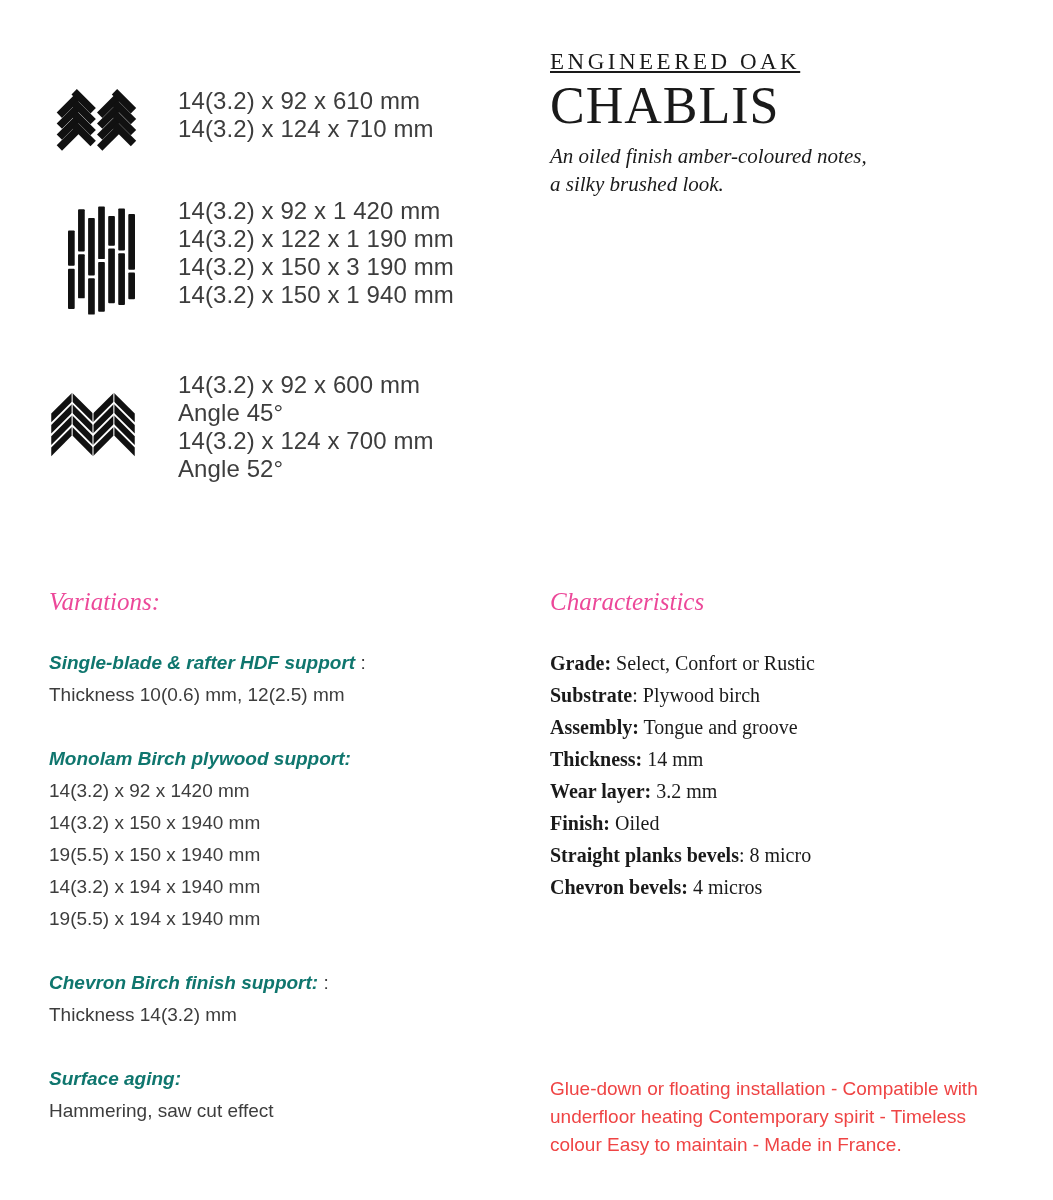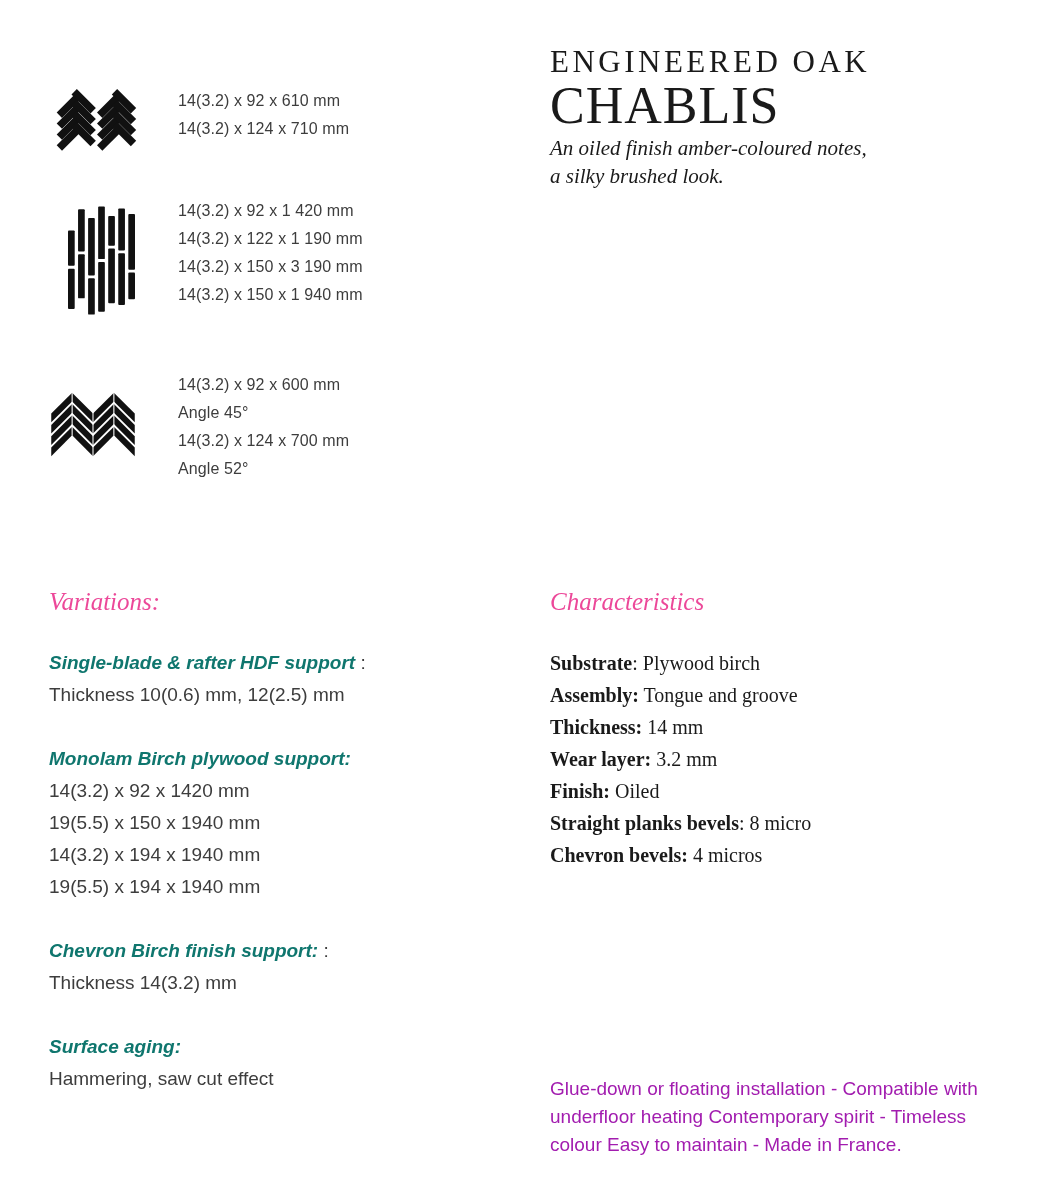--- a/index.html
+++ b/index.html
@@ -5,46 +5,46 @@
   html,body{margin:0;padding:0;background:#ffffff;}
   .page{position:relative;width:1053px;height:1200px;background:#ffffff;overflow:hidden;
         font-family:"Liberation Sans",sans-serif;}
 
   
   .fmt-icon{position:absolute;}
   .fmt-icon svg{display:block;}
   #icon-herringbone{left:55px;top:78px;}
   #icon-planks{left:68px;top:205px;}
   #icon-chevron{left:49px;top:384px;}
-  .fmt-lines{position:absolute;left:178px;font-size:16px;line-height:28px;color:#3d3d3d;letter-spacing:0.1px;}
+  .fmt-lines{position:absolute;left:178px;font-size:24px;line-height:28px;color:#3d3d3d;letter-spacing:0.1px;}
   #lines-herringbone{top:87px;}
   #lines-planks{top:197px;}
   #lines-chevron{top:371px;}
 
   
   .title-block{position:absolute;left:550px;top:46px;color:#1a1a1a;
                font-family:"Liberation Serif",serif;}
-  .eyebrow{font-size:31px;letter-spacing:3.5px;line-height:32px;}
+  .eyebrow{font-size:23px;letter-spacing:3.5px;line-height:32px;text-decoration:underline;}
   .product-name{font-size:52px;letter-spacing:1px;line-height:56px;margin:0;font-weight:400;}
-  .tagline{margin-top:0;font-style:italic;font-size:21px;line-height:28px;}
+  .tagline{margin-top:8px;font-style:italic;font-size:21px;line-height:28px;}
 
   
   .col-heading{font-family:"Liberation Serif",serif;font-style:italic;font-size:25px;
                line-height:32px;color:#ec4899;margin:0 0 29px 0;font-weight:400;}
   .variations{position:absolute;left:49px;top:586px;width:460px;}
   .var-section{margin-bottom:32px;font-size:19px;line-height:32px;color:#3d3d3d;}
   .var-title{font-weight:bold;color:#0f766e;font-style:italic;}
   .var-suffix{font-weight:normal;}
 
   .characteristics{position:absolute;left:550px;top:586px;width:470px;}
   .char-item{font-family:"Liberation Serif",serif;font-size:20px;line-height:32px;color:#1a1a1a;}
   .char-label{font-weight:bold;}
 
   .install-note{position:absolute;left:550px;top:1075px;width:450px;
-                font-size:19px;line-height:28px;color:#a21caf;}
+                font-size:19px;line-height:28px;color:#ef4444;}
 </style>
 </head>
 <body>
 
 <div class="page">
 
   <div class="fmt-icon" id="icon-herringbone">
     <svg viewBox="0 0 100 100" width="84" height="86" xmlns="http://www.w3.org/2000/svg" fill="#111111">
       <rect width="32" height="9" transform="translate(2 40) rotate(-45)"></rect>
       <rect width="32" height="9" transform="translate(2 53) rotate(-45)"></rect>
@@ -137,39 +137,41 @@
     <h2 class="col-heading">Variations:</h2>
 
     <div class="var-section">
       <div><span class="var-title">Single-blade &amp; rafter HDF support</span><span class="var-suffix"> :</span></div>
       <div>Thickness 10(0.6) mm, 12(2.5) mm</div>
     </div>
 
     <div class="var-section">
       <div><span class="var-title">Monolam Birch plywood support:</span><span class="var-suffix"></span></div>
       <div>14(3.2) x 92 x 1420 mm</div>
+      <div>14(3.2) x 150 x 1940 mm</div>
       <div>19(5.5) x 150 x 1940 mm</div>
       <div>14(3.2) x 194 x 1940 mm</div>
       <div>19(5.5) x 194 x 1940 mm</div>
     </div>
 
     <div class="var-section">
       <div><span class="var-title">Chevron Birch finish support:</span><span class="var-suffix"> :</span></div>
       <div>Thickness 14(3.2) mm</div>
     </div>
 
     <div class="var-section">
       <div><span class="var-title">Surface aging:</span><span class="var-suffix"></span></div>
       <div>Hammering, saw cut effect</div>
     </div>
   </section>
 
   <section class="characteristics">
     <h2 class="col-heading">Characteristics</h2>
 
+    <div class="char-item"><span class="char-label">Grade:</span><span> Select, Confort or Rustic</span></div>
     <div class="char-item"><span class="char-label">Substrate</span><span>: Plywood birch</span></div>
     <div class="char-item"><span class="char-label">Assembly:</span><span> Tongue and groove</span></div>
     <div class="char-item"><span class="char-label">Thickness:</span><span> 14 mm</span></div>
     <div class="char-item"><span class="char-label">Wear layer:</span><span> 3.2 mm</span></div>
     <div class="char-item"><span class="char-label">Finish:</span><span> Oiled</span></div>
     <div class="char-item"><span class="char-label">Straight planks bevels</span><span>: 8 micro</span></div>
     <div class="char-item"><span class="char-label">Chevron bevels:</span><span> 4 micros</span></div>
   </section>
 
   <div class="install-note">

